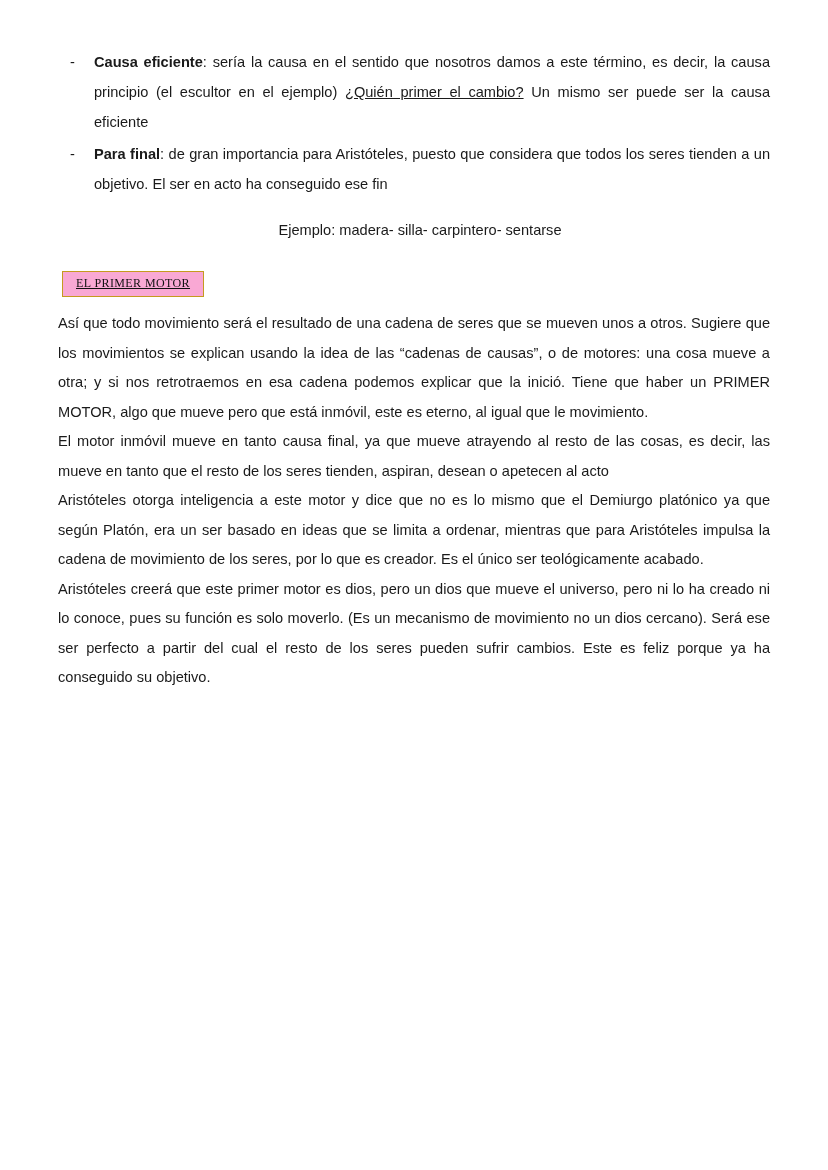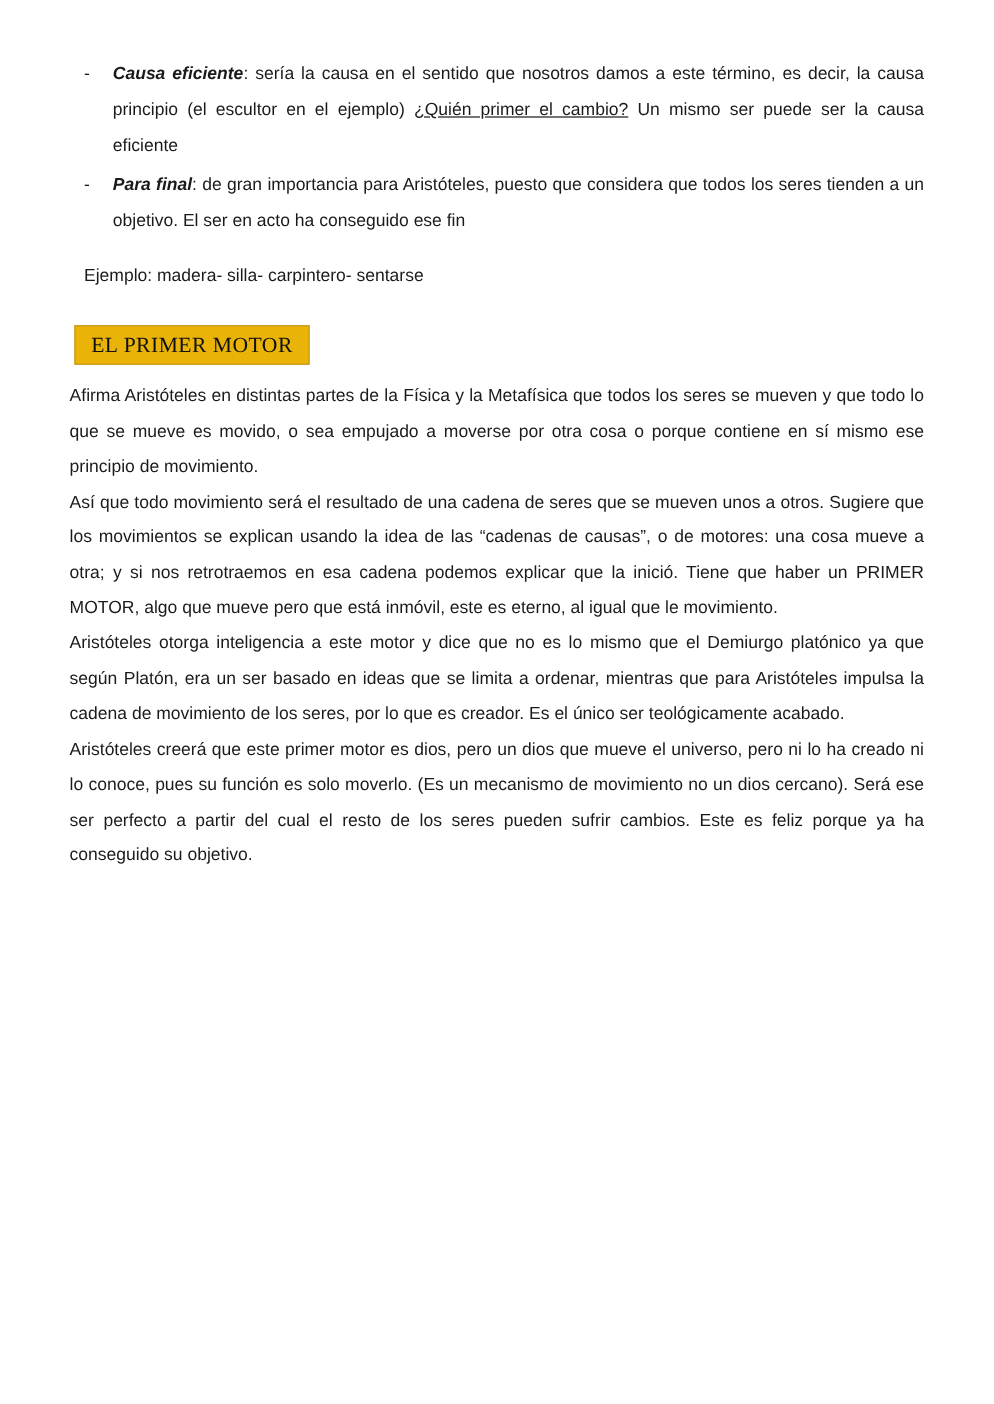--- a/index.html
+++ b/index.html
@@ -44,57 +44,57 @@
   .bullet-item .dash {
     position: absolute;
     left: 12px;
     top: 0;
     font-size: 14.6px;
     line-height: 2.05;
     color: #1a1a1a;
   }
   .bullet-item b {
     font-weight: bold;
-    font-style: italic;
   }
   .underline {
     text-decoration: underline;
   }
 
   p.para {
     font-size: 14.6px;
     line-height: 2.02;
     margin: 0;
     text-align: justify;
     text-justify: inter-word;
   }
   p.example {
     margin: 16px 0 0 0;
     padding-left: 12px;
-    text-align: left;
+    text-align: center;
   }
   p.indented {
     margin: 20px 0 0 0;
     padding-left: 12px;
   }
 
   .heading-wrap {
     margin: 26px 0 12px 0;
     padding-left: 4px;
   }
   .heading-box {
     display: inline-block;
-    background: #eab308;
+    background: #f9a8d4;
     border: 1.5px solid #c59a1f;
     padding: 5px 13px 6px 13px;
     font-family: "Liberation Serif", serif;
-    font-size: 18px;
+    font-size: 12px;
     letter-spacing: 0.4px;
     color: #111111;
     line-height: 1.12;
+    text-decoration: underline;
   }
 
   .body-block {
     margin-top: 18px;
   }
   .body-block:first-of-type {
     margin-top: 0;
   }
 </style>
 </head>
@@ -114,19 +114,19 @@
       </li>
     </ul>
 
     <p class="para example">Ejemplo: madera- silla- carpintero- sentarse</p>
 
 
     <div class="heading-wrap">
       <span class="heading-box">EL PRIMER MOTOR</span>
     </div>
 
-    <p class="para body-block">Afirma Aristóteles en distintas partes de la Física y la Metafísica que todos los seres se mueven y que todo lo que se mueve es movido, o sea empujado a moverse por otra cosa o porque contiene en sí mismo ese principio de movimiento.</p>
     <p class="para body-block">Así que todo movimiento será el resultado de una cadena de seres que se mueven unos a otros. Sugiere que los movimientos se explican usando la idea de las “cadenas de causas”, o de motores: una cosa mueve a otra; y si nos retrotraemos en esa cadena podemos explicar que la inició. Tiene que haber un PRIMER MOTOR, algo que mueve pero que está inmóvil, este es eterno, al igual que le movimiento.</p>
+    <p class="para body-block">El motor inmóvil mueve en tanto causa final, ya que mueve atrayendo al resto de las cosas, es decir, las mueve en tanto que el resto de los seres tienden, aspiran, desean o apetecen al acto</p>
     <p class="para body-block">Aristóteles otorga inteligencia a este motor y dice que no es lo mismo que el Demiurgo platónico ya que según Platón, era un ser basado en ideas que se limita a ordenar, mientras que para Aristóteles impulsa la cadena de movimiento de los seres, por lo que es creador. Es el único ser teológicamente acabado.</p>
     <p class="para body-block">Aristóteles creerá que este primer motor es dios, pero un dios que mueve el universo, pero ni lo ha creado ni lo conoce, pues su función es solo moverlo. (Es un mecanismo de movimiento no un dios cercano). Será ese ser perfecto a partir del cual el resto de los seres pueden sufrir cambios. Este es feliz porque ya ha conseguido su objetivo.</p>
 
   </div>
 </div>
 
 </body></html>

